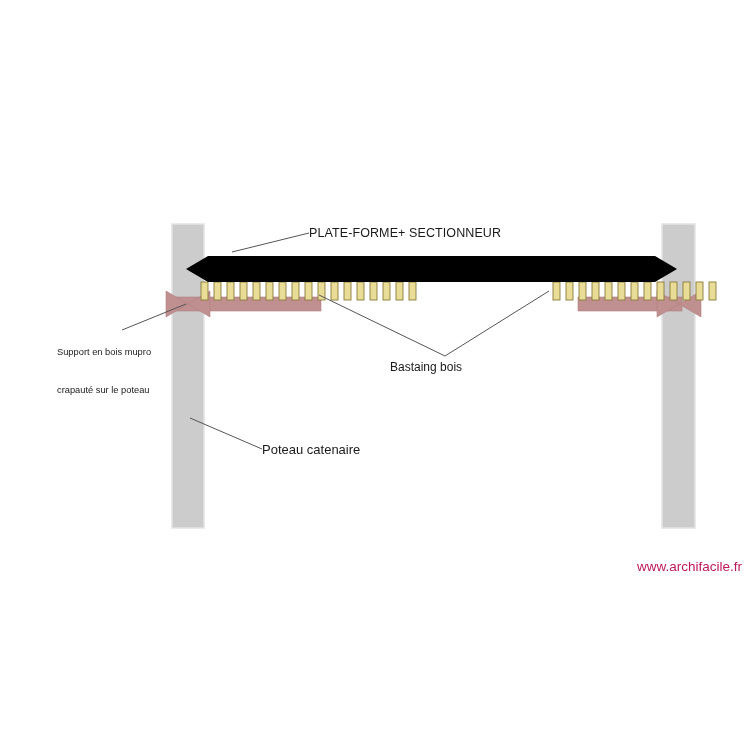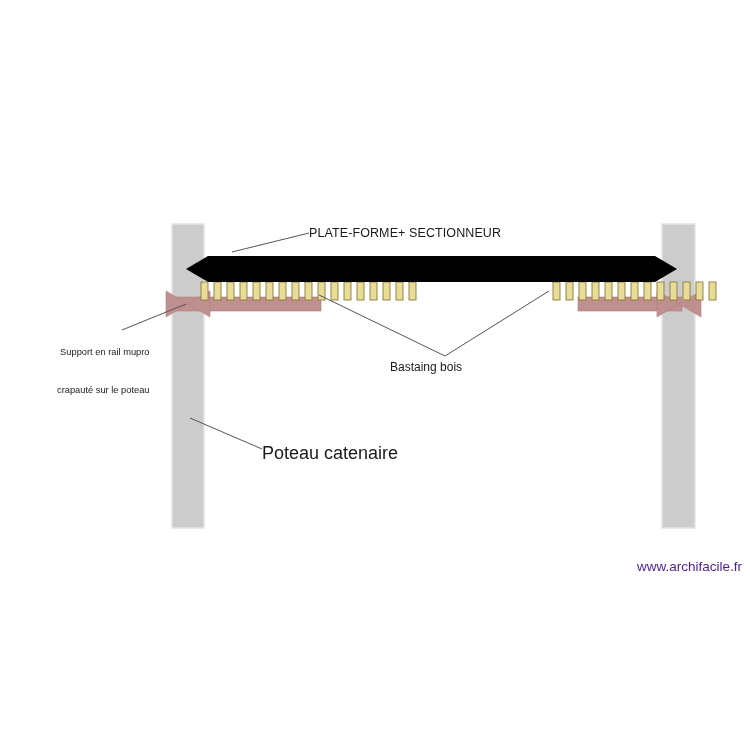--- a/index.html
+++ b/index.html
@@ -11,21 +11,20 @@
     width: 750px;
     height: 750px;
     font-family: "Liberation Sans", sans-serif;
     overflow: hidden;
   }
   #canvas {
     position: relative;
     width: 674px;
     height: 750px;
     background: #ffffff;
-    text-align: right;
   }
   svg.drawing {
     position: absolute;
     left: 0;
     top: 0;
     width: 750px;
     height: 750px;
   }
   .lbl {
     position: absolute;
@@ -40,33 +39,33 @@
     letter-spacing: 0.1px;
   }
   #label-bastaing {
     left: 390px;
     top: 360px;
     font-size: 12px;
   }
   #label-poteau {
     left: 262px;
     top: 442px;
-    font-size: 18px;
+    font-size: 13px;
   }
   #label-support {
     left: 57px;
     top: 321px;
     font-size: 9.3px;
     line-height: 1.35;
   }
   #label-watermark {
     left: 637px;
     top: 559px;
     font-size: 13.5px;
-    color: #4c1d95;
+    color: #be185d;
   }
 </style>
 </head>
 <body>
 
 <div id="canvas">
 
   <svg class="drawing" viewBox="0 0 750 750">
 
     <rect x="172" y="224" width="32" height="304" fill="#cccccc" stroke="#e3e3e3" stroke-width="1.5"></rect>
@@ -132,19 +131,19 @@
 
   </svg>
 
   <div class="lbl" id="label-platform">PLATE-FORME+ SECTIONNEUR</div>
 
   <div class="lbl" id="label-bastaing">Bastaing bois</div>
 
   <div class="lbl" id="label-poteau">Poteau catenaire</div>
 
   <div class="lbl" id="label-support">
-    <div>Support en rail mupro</div>
+    <div>Support en bois mupro</div>
     <div>crapauté sur le poteau</div>
   </div>
 
   <div class="lbl" id="label-watermark">www.archifacile.fr</div>
 
 </div>
 
 </body></html>

